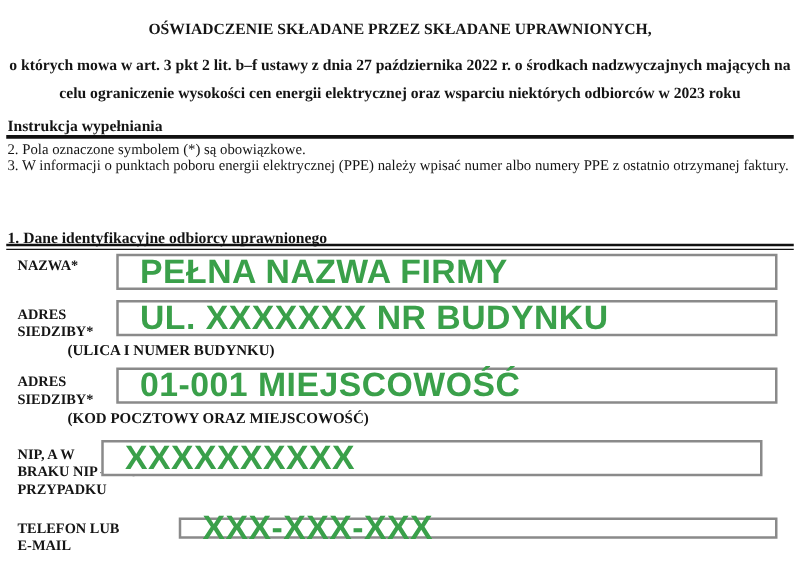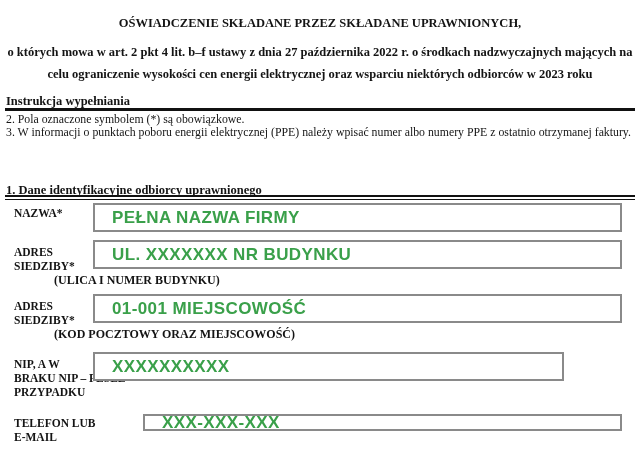--- a/index.html
+++ b/index.html
@@ -75,35 +75,35 @@
     position: absolute;
     box-sizing: border-box;
     border: 2px solid var(--box-border, #8a8a8a);
     background: #ffffff;
     display: flex;
     align-items: center;
   }
   .green-value {
     font-family: "Liberation Sans", sans-serif;
     font-weight: bold;
-    font-size: 17px;
+    font-size: 27px;
     letter-spacing: 0.4px;
     color: var(--value-green, #3aa04a);
     padding-left: 17px;
     white-space: nowrap;
     line-height: 1;
   }
 </style>
 </head>
 <body>
 
 <div class="page">
 
   <div class="title-line" style="top:16px">OŚWIADCZENIE SKŁADANE PRZEZ SKŁADANE UPRAWNIONYCH,</div>
-  <div class="title-line" style="top:45px">o których mowa w art. 2 pkt 4 lit. b–f ustawy z dnia 27 października 2022 r. o środkach nadzwyczajnych mających na</div>
+  <div class="title-line" style="top:45px">o których mowa w art. 3 pkt 2 lit. b–f ustawy z dnia 27 października 2022 r. o środkach nadzwyczajnych mających na</div>
   <div class="title-line" style="top:67px">celu ograniczenie wysokości cen energii elektrycznej oraz wsparciu niektórych odbiorców w 2023 roku</div>
 
   <div class="heading" style="top:94px">Instrukcja wypełniania</div>
   <div class="rule" style="top:108px; height:3px"></div>
 
   <div class="instr-block">
     <div class="instr-item">2. Pola oznaczone symbolem (*) są obowiązkowe.</div>
     <div class="instr-item">3. W informacji o punktach poboru energii elektrycznej (PPE) należy wpisać numer albo numery PPE z ostatnio otrzymanej faktury.</div>
   </div>
 
@@ -133,21 +133,21 @@
   <div class="input-box" style="left:93px; top:294px; width:529px; height:29px">
     <span class="green-value">01-001 MIEJSCOWOŚĆ</span>
   </div>
   <div class="sublabel" style="top:327px">(KOD POCZTOWY ORAZ MIEJSCOWOŚĆ)</div>
 
   <div class="field-label" style="top:357px">
     <div>NIP, A W</div>
     <div>BRAKU NIP – PESEL*</div>
     <div>PRZYPADKU</div>
   </div>
-  <div class="input-box" style="left:93px; top:352px; width:471px; height:29px">
+  <div class="input-box" style="left:81px; top:352px; width:529px; height:29px">
     <span class="green-value">XXXXXXXXXX</span>
   </div>
 
   <div class="field-label" style="top:416px">
     <div>TELEFON LUB</div>
     <div>E-MAIL</div>
   </div>
   <div class="input-box" style="left:143px; top:414px; width:479px; height:17px">
     <span class="green-value">XXX-XXX-XXX</span>
   </div>

